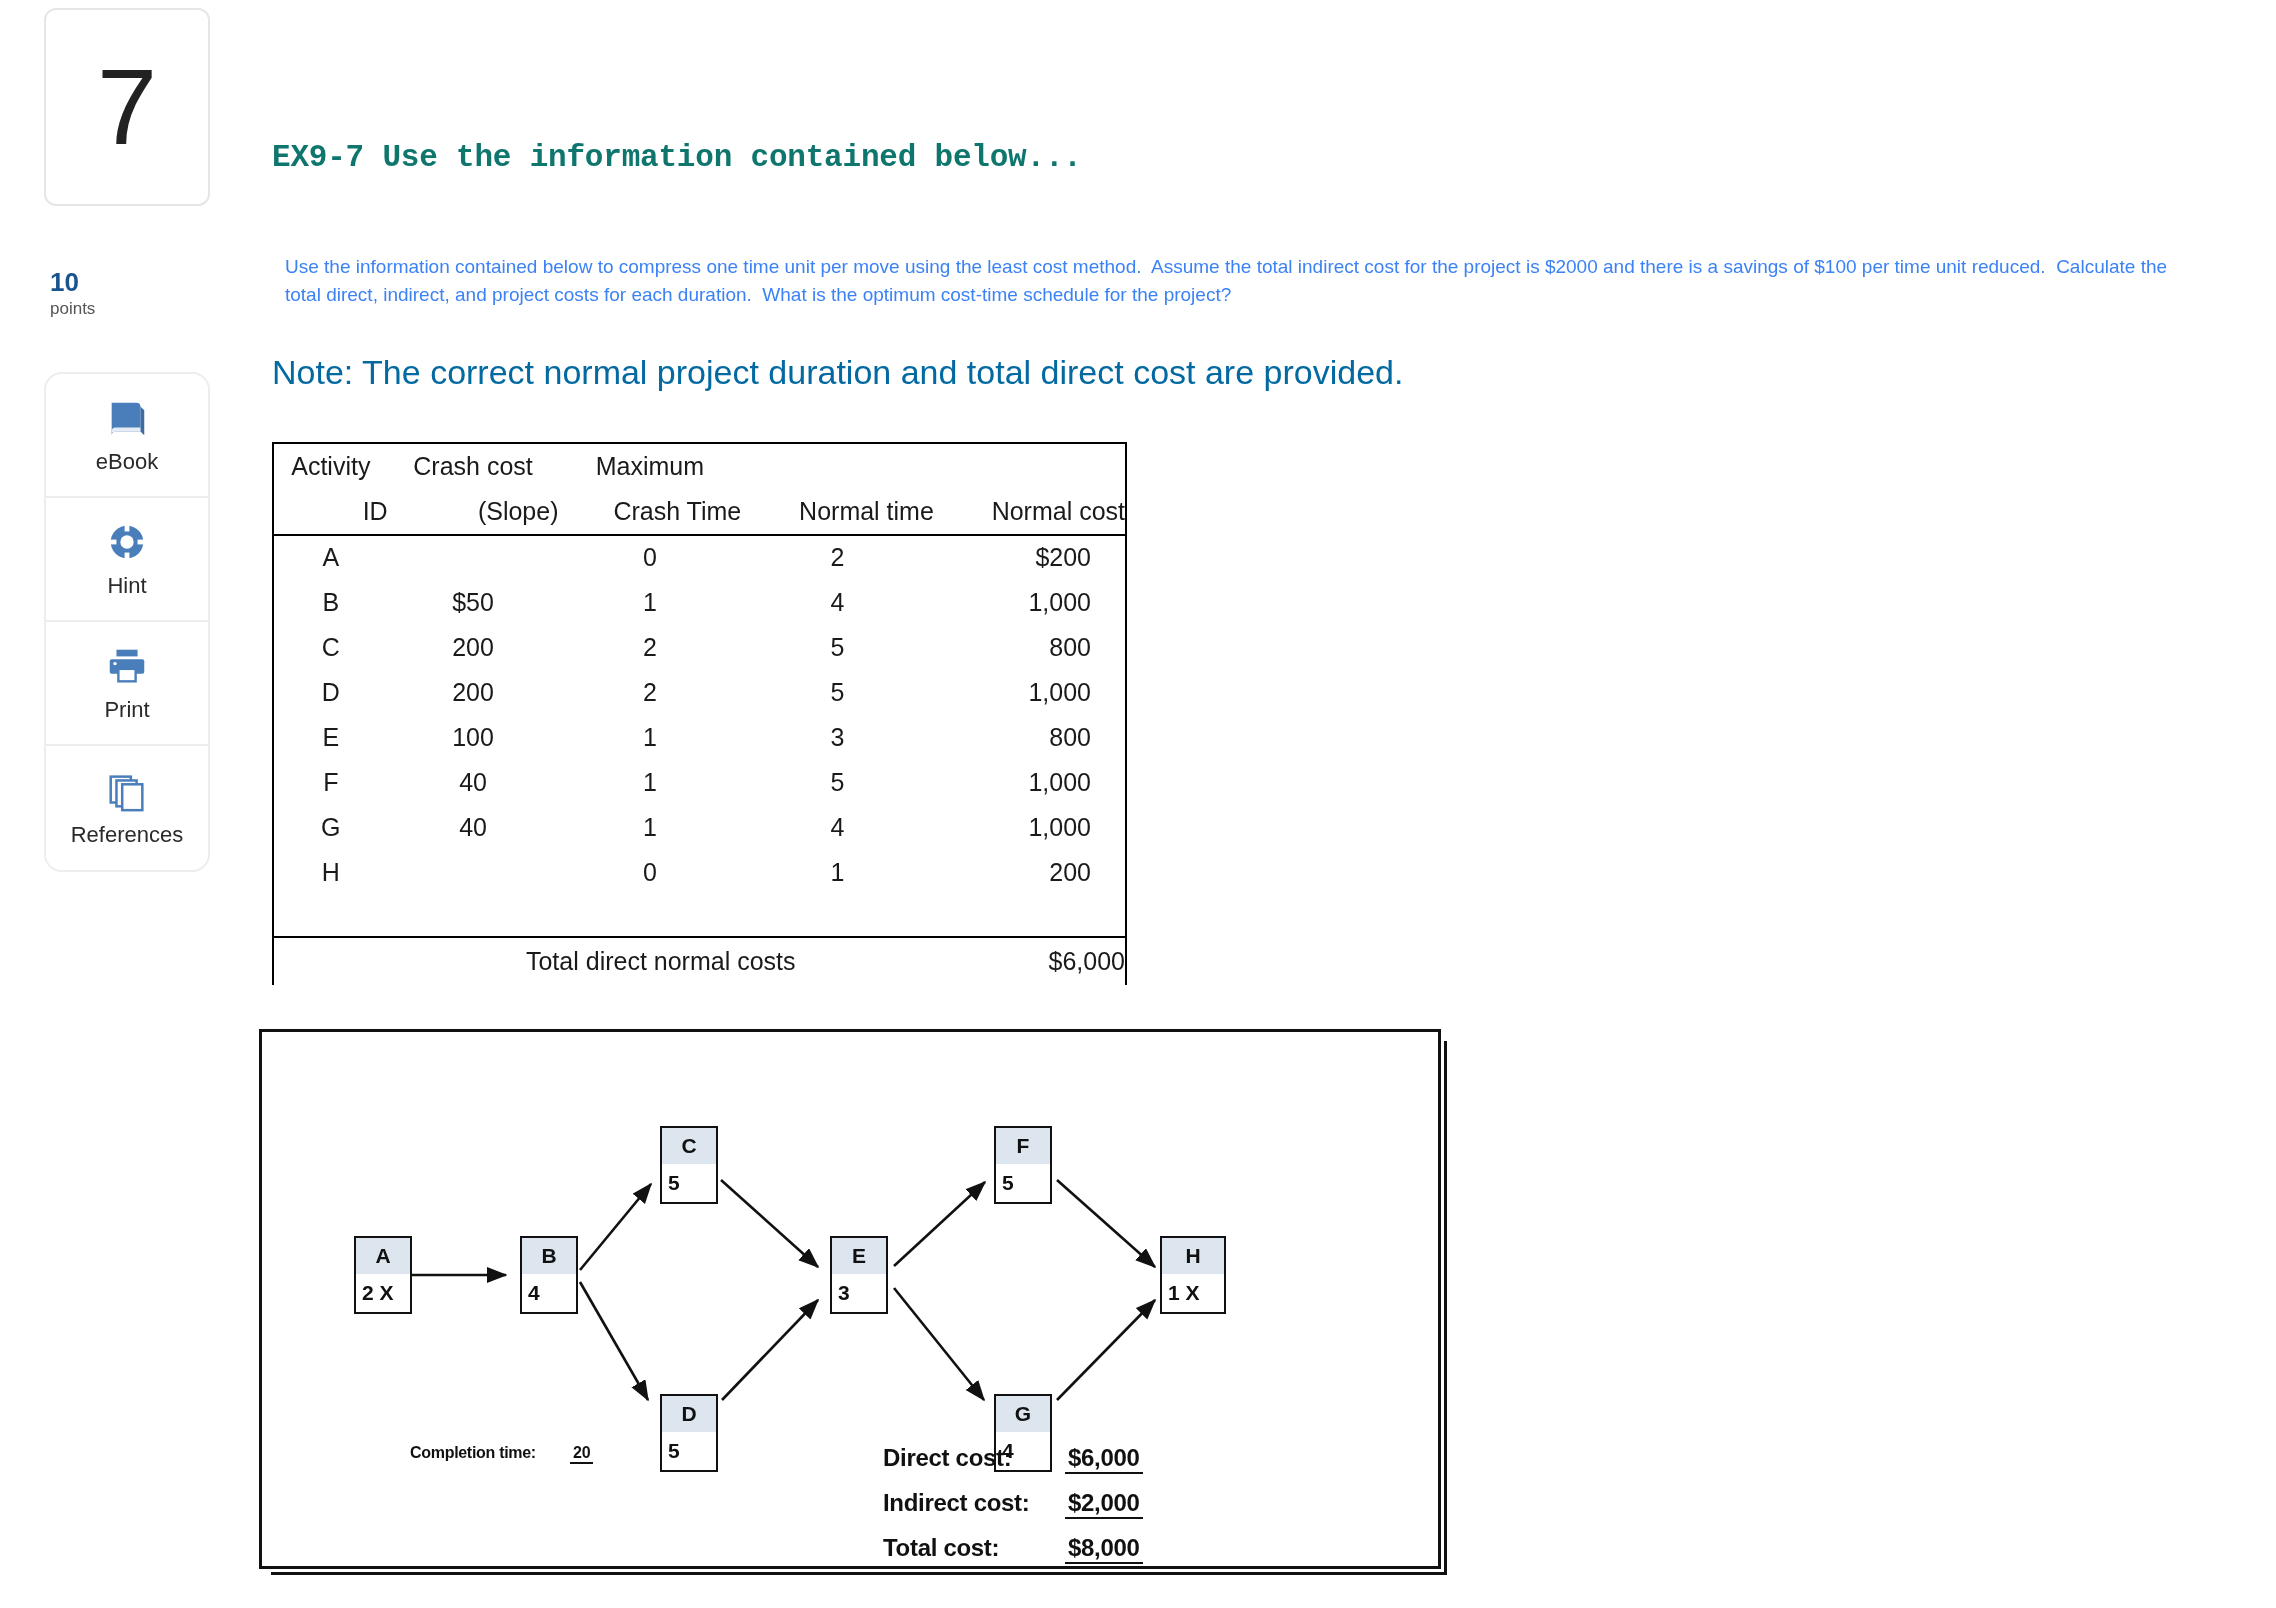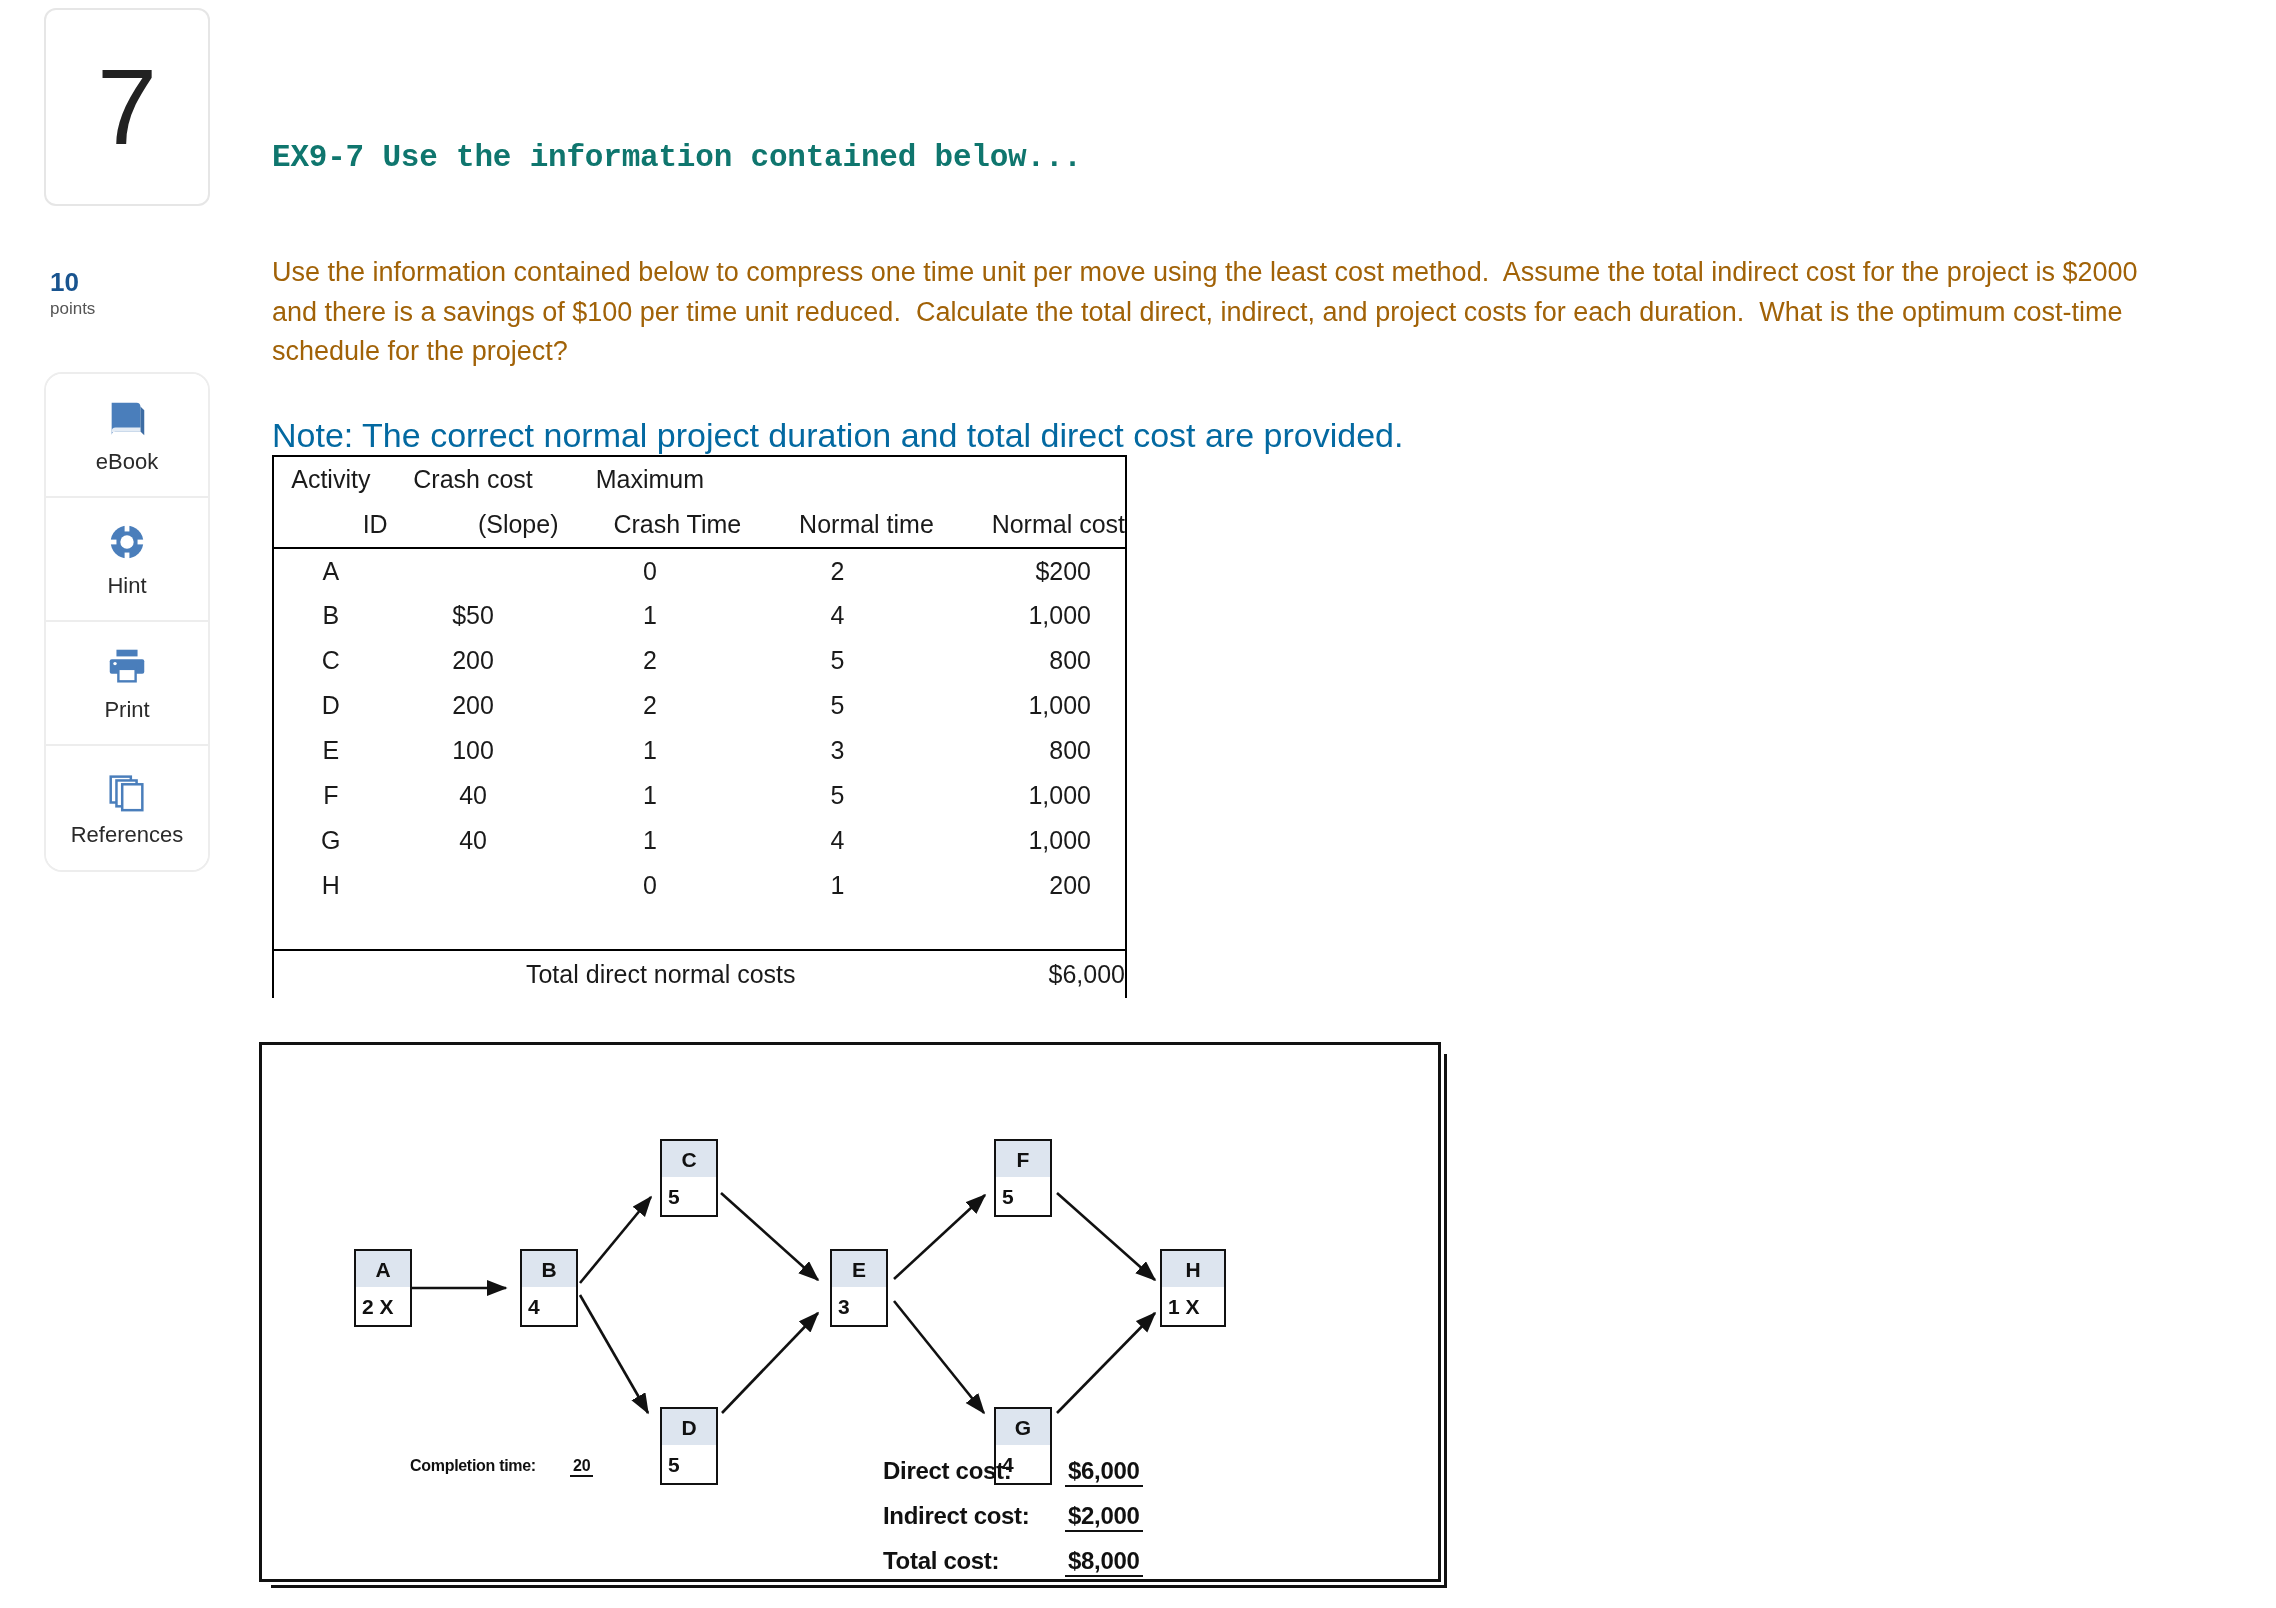--- a/index.html
+++ b/index.html
@@ -53,27 +53,27 @@
 
   .q-title {
     margin-top: 140px;
     font-size: 31px; font-weight: 700; letter-spacing: -0.2px;
     color: #0f766e;
     font-family: Liberation Mono, monospace;
   }
 
   .q-body {
     margin-top: 78px;
-    font-size: 27px; line-height: 1.47; color: #a16207;
-    max-width: 1905px; white-space: pre-wrap;
+    font-size: 19px; line-height: 1.47; color: #3b82f6;
+    max-width: 1905px; white-space: pre-wrap; margin-left: 13px;
   }
   .q-note { margin-top: 44px; font-size: 34px; color: #0369a1; }
 
   
-  .tbl-wrap { width: 918px; }
+  .tbl-wrap { margin-top: 50px; width: 918px; }
   table.crash { border-collapse: collapse; width: 855px; font-size: 25px; }
   table.crash td, table.crash th { padding: 0; font-weight: 400; }
 
   .hdr-cell {
     text-align: center; border-top: 2px solid #000; height: 46px;
     vertical-align: middle; padding: 0 6px;
   }
   .hdr-cell2 {
     text-align: right; border-bottom: 2px solid #000; height: 46px;
     vertical-align: middle; padding: 0 6px;

